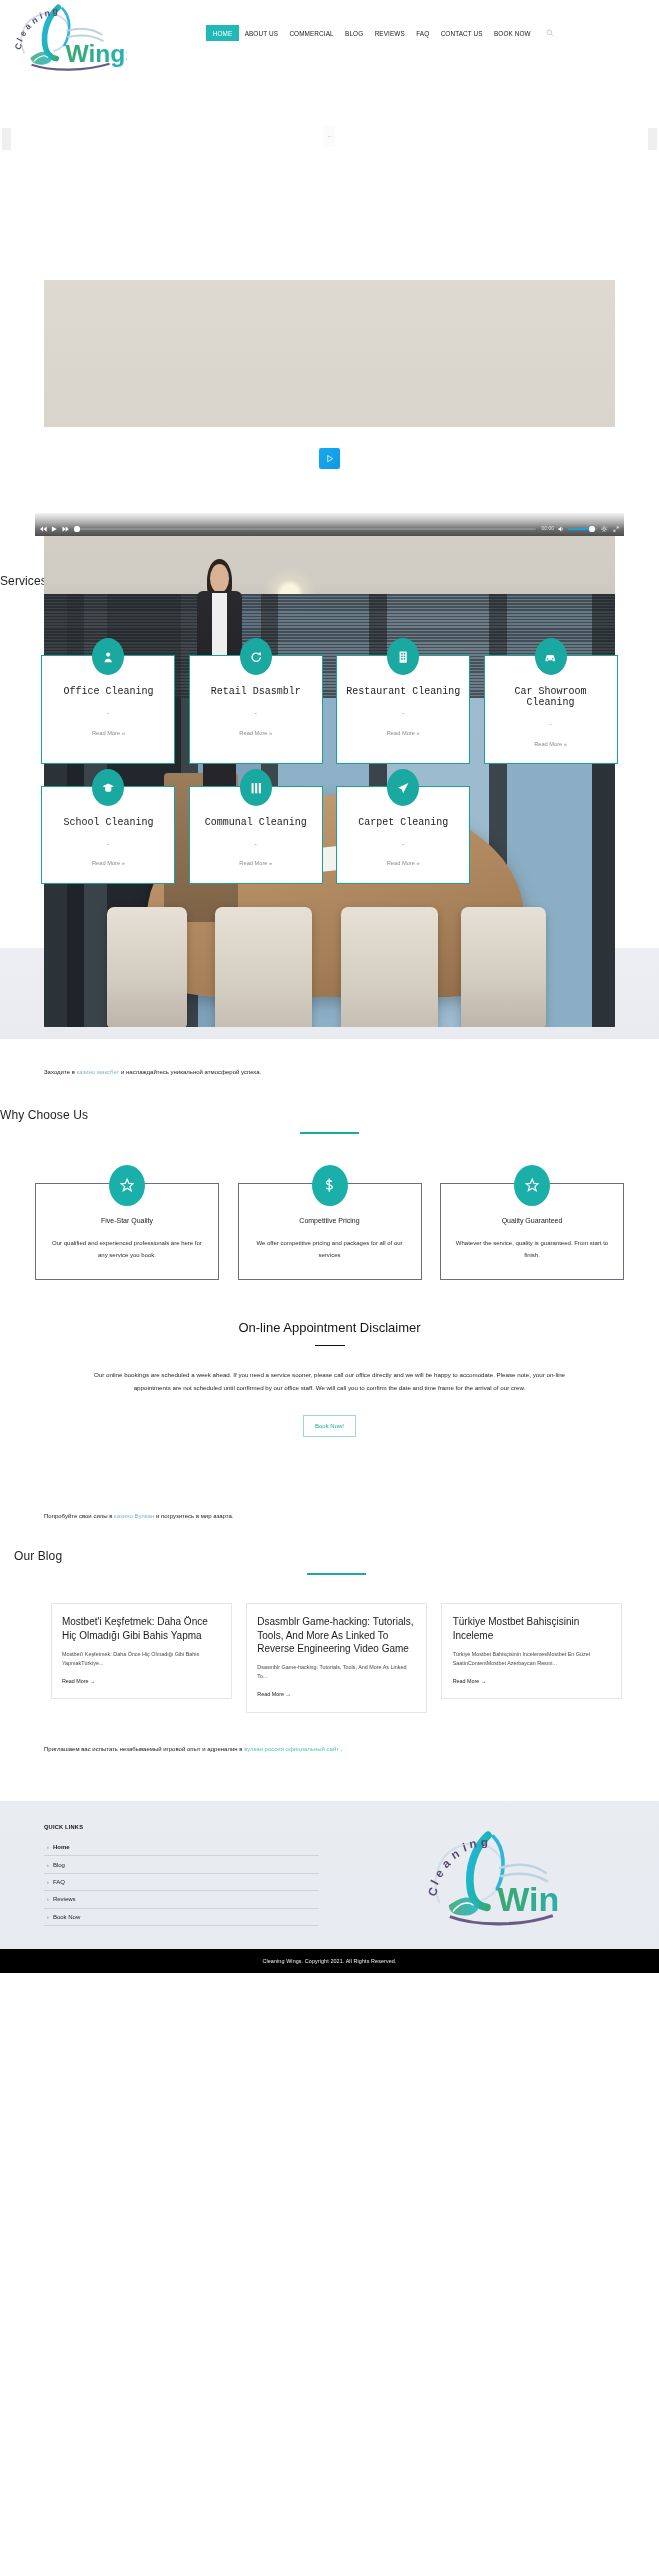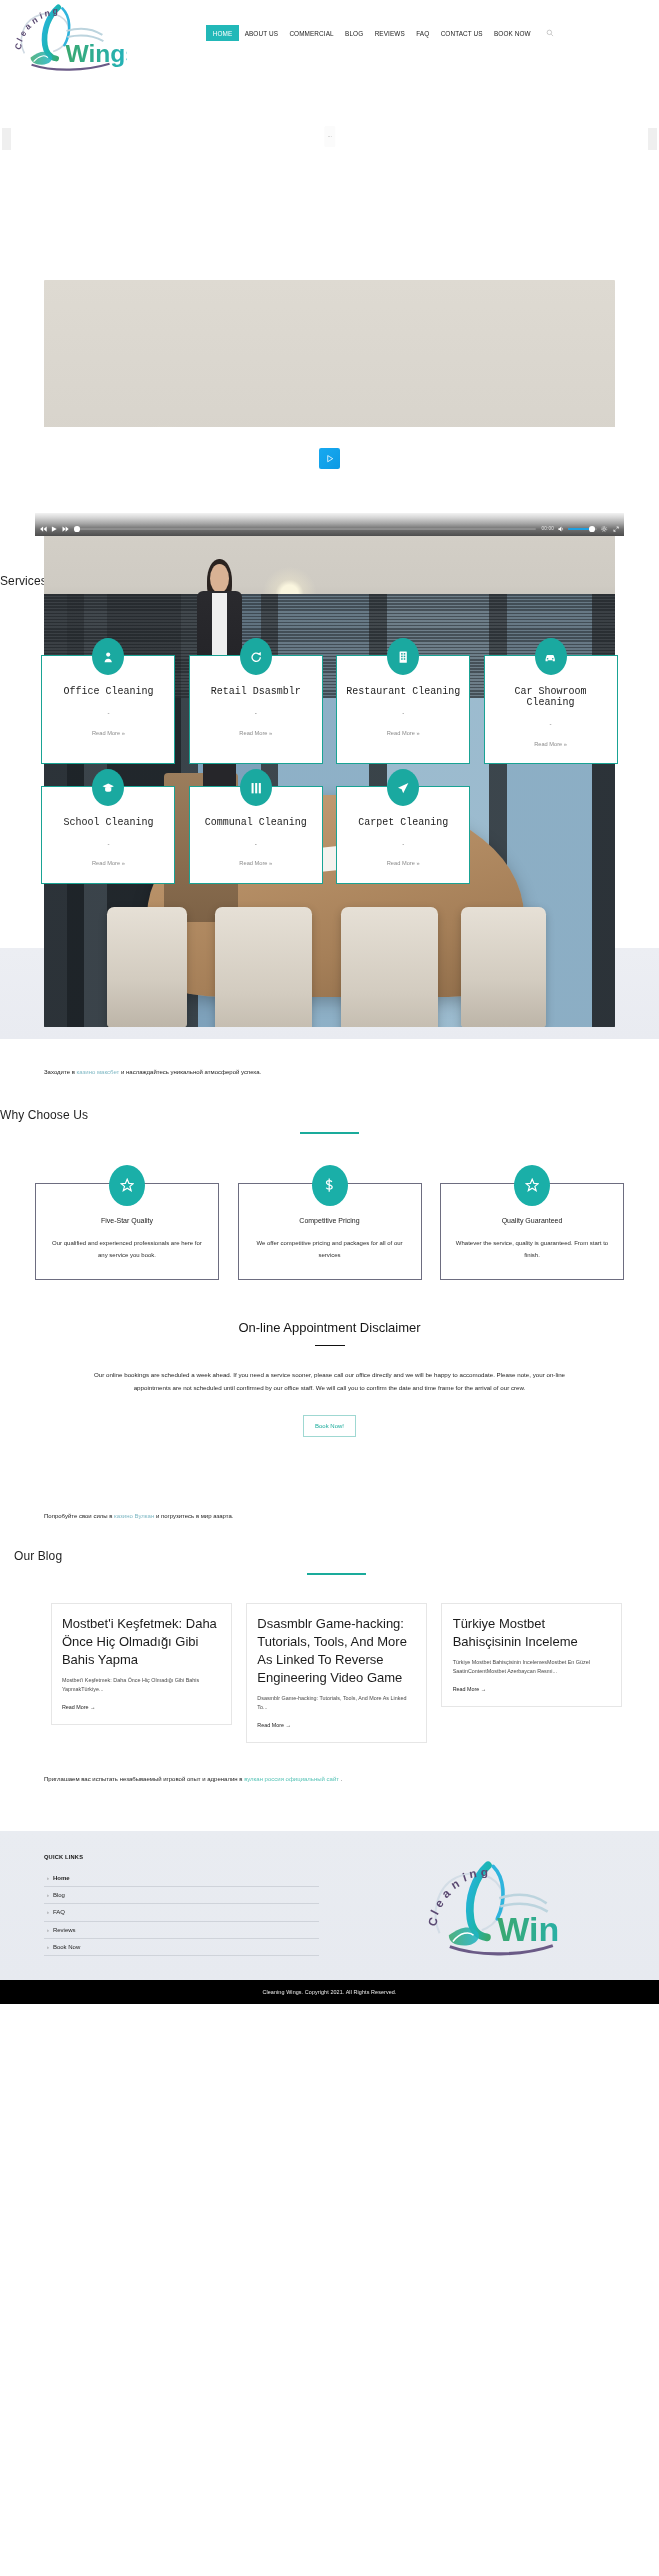--- a/index.html
+++ b/index.html
@@ -322,21 +322,21 @@
     margin-top: 28px;
     padding: 0 44px;
     align-items: start;
   }
   .blog-card {
     border: 0.5px solid #e6e6e6;
     background: #fff;
     padding: 11.3px 10.3px 13.4px 10.3px;
   }
   .blog-title {
-    font-size: 13px;
+    font-size: 10px;
     font-weight: 400;
     color: #1c1c1c;
     line-height: 1.38;
     margin-bottom: 7.2px;
   }
   .blog-excerpt { font-size: 5.4px; color: #4a4a4a; line-height: 1.65; margin-bottom: 8.2px; }
   .blog-readmore { font-size: 5.4px; color: #1f1f1f; text-decoration: none; }
 
   
   .pre-footer-spam { padding: 33px 44px 49px 44px; font-size: 6px; color: #1b1b1b; background:#fff; }

